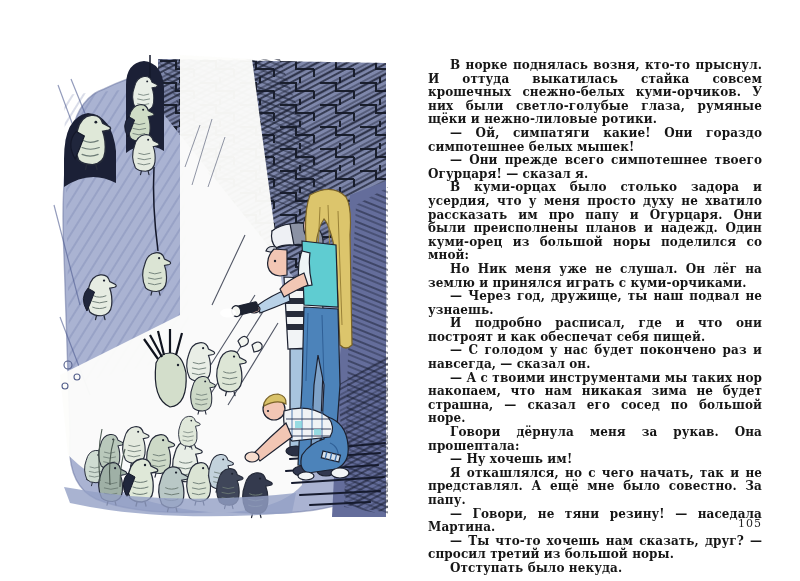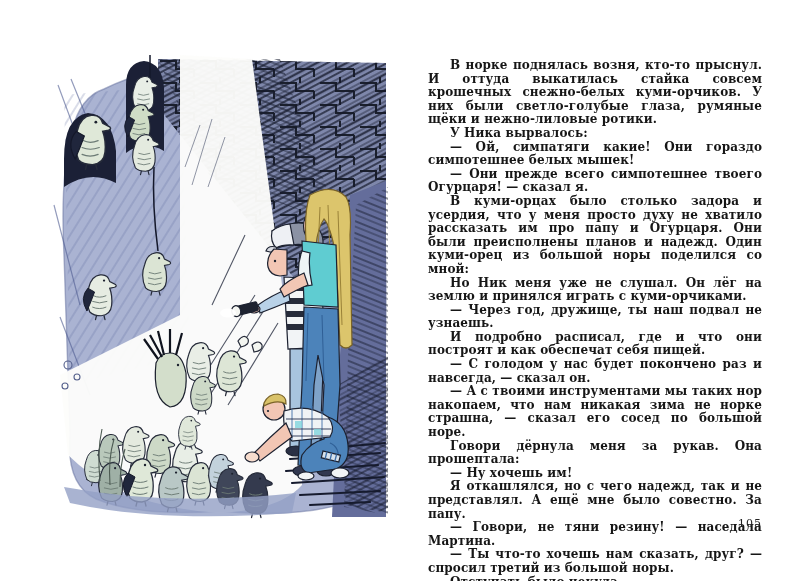--- a/index.html
+++ b/index.html
@@ -245,31 +245,30 @@
         <g transform="rotate(14 291 401)">
           <rect x="282" y="398" width="18" height="7" fill="#d7e2ec"></rect>
           <path d="M286,398 L286,405 M291,398 L291,405 M296,398 L296,405" stroke="#3f6fa8" stroke-width="1.4"></path>
         </g>
       </g>
     </svg>
   </div>
 
   <div class="text-col">
     <p>В норке поднялась возня, кто-то прыснул. И оттуда выкатилась стайка совсем крошечных снежно-белых куми-орчиков. У них были светло-голубые глаза, румяные щёки и нежно-лиловые ротики.</p>
-    <p>У Ника вырвалось:</p>
     <p>— Ой, симпатяги какие! Они гораздо симпотешнее белых мышек!</p>
     <p>— Они прежде всего симпотешнее твоего Огурцаря! — сказал я.</p>
     <p>В куми-орцах было столько задора и усердия, что у меня просто духу не хватило рассказать им про папу и Огурцаря. Они были преисполнены планов и надежд. Один куми-орец из большой норы поделился со мной:</p>
     <p>Но Ник меня уже не слушал. Он лёг на землю и принялся играть с куми-орчиками.</p>
     <p>— Через год, дружище, ты наш подвал не узнаешь.</p>
     <p>И подробно расписал, где и что они построят и как обеспечат себя пищей.</p>
     <p>— С голодом у нас будет покончено раз и навсегда, — сказал он.</p>
-    <p>— А с твоими инструментами мы таких нор накопаем, что нам никакая зима не норке страшна, — сказал его сосед по большой норе.</p>
+    <p>— А с твоими инструментами мы таких нор накопаем, что нам никакая зима не будет страшна, — сказал его сосед по большой норе.</p>
     <p>Говори дёрнула меня за рукав. Она прошептала:</p>
     <p>— Ну хочешь им!</p>
-    <p>Я откашлялся, но с чего надежд, так и не представлял. А ещё мне было совестно. За папу.</p>
+    <p>Я откашлялся, но с чего начать, так и не представлял. А ещё мне было совестно. За папу.</p>
     <p>— Говори, не тяни резину! — наседала Мартина.</p>
     <p>— Ты что-то хочешь нам сказать, друг? — спросил третий из большой норы.</p>
     <p>Отступать было некуда.</p>
   </div>
 
   <div class="pagenum">105</div>
 </div>
 
 </body></html>

